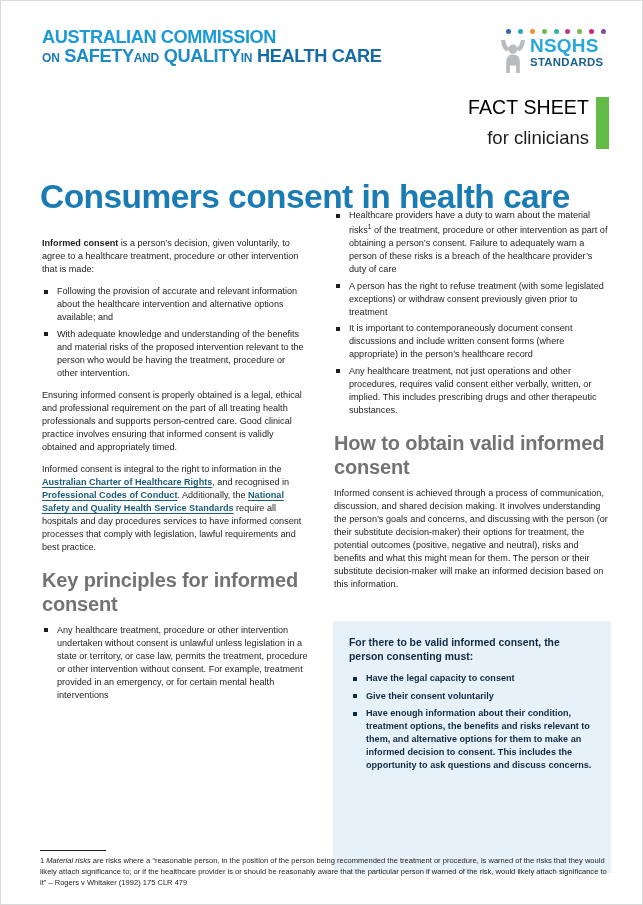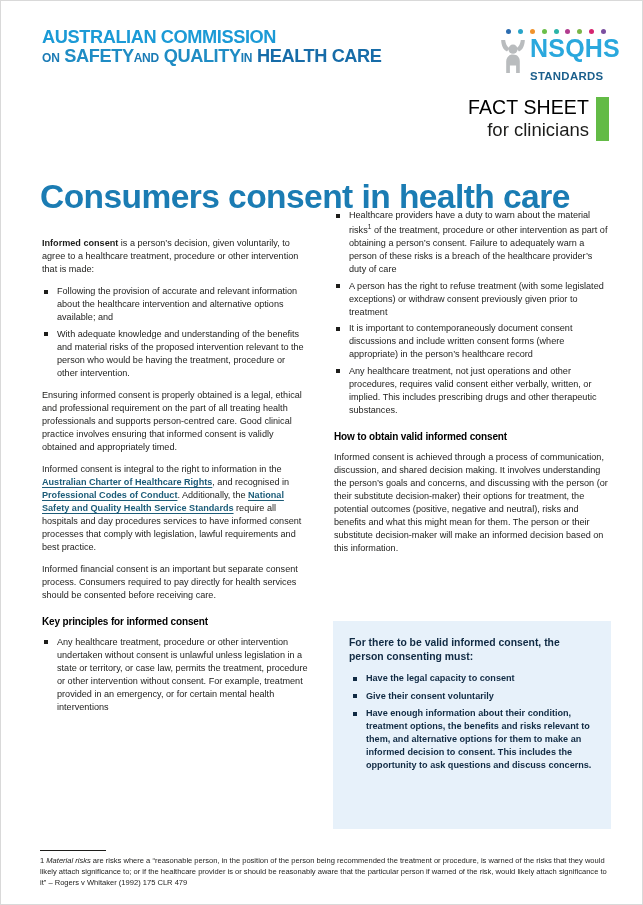--- a/index.html
+++ b/index.html
@@ -87,31 +87,31 @@
     width: 30px;
     height: 36px;
   }
   .nsqhs-text {
     position: absolute;
     left: 32px;
     top: 7px;
     line-height: 1.0;
   }
   .nsqhs-main {
-    font-size: 25px;
+    font-size: 19px;
     font-weight: bold;
     letter-spacing: 0.2px;
     color: #2aa8dd;
   }
   .nsqhs-sub {
     font-size: 11.4px;
     font-weight: bold;
     letter-spacing: 0.3px;
     color: #1b5f8c;
-    margin-top: 10px;
+    margin-top: 2px;
   }
 
   
   .factsheet {
     position: absolute;
     right: 33px;
     top: 96px;
     text-align: right;
     line-height: 1.12;
   }
@@ -126,21 +126,21 @@
   .fs-title {
     font-size: 19.5px;
     font-weight: normal;
     letter-spacing: 0.1px;
     color: #000;
   }
   .fs-sub {
     font-size: 18.5px;
     font-weight: normal;
     color: #1d1d1b;
-    margin-top: 1px;
+    margin-top: 9px;
   }
   .fs-bar {
     width: 13px;
     background: #63bb46;
   }
 
   
   .main-title {
     position: absolute;
     left: 39px;
@@ -190,37 +190,37 @@
     content: "";
     position: absolute;
     left: 2px;
     top: 4.5px;
     width: 4px;
     height: 4px;
     background: #1d1d1b;
   }
 
   h2.section-head {
-    font-size: 10px;
-    font-weight: bold;
-    color: #000000;
+    font-size: 20px;
+    font-weight: bold;
+    color: #737373;
     margin: 14px 0 8px 0;
     letter-spacing: -0.15px;
     line-height: 1.2;
   }
 
   sup.fn { font-size: 6.6px; vertical-align: super; }
 
   
   .callout {
     position: absolute;
     left: 332px;
     top: 620px;
     width: 278px;
-    height: 208px;
+    height: 252px;
     background: #e7f1fa;
     box-sizing: border-box;
     padding: 15px 16px 12px 16px;
   }
   .callout-title {
     font-size: 10.4px;
     font-weight: bold;
     color: #102a43;
     line-height: 1.32;
     margin: 0 0 9px 0;
@@ -317,21 +317,20 @@
 
     <ul class="bullets" id="intro-bullets">
         <li>Following the provision of accurate and relevant information about the healthcare intervention and alternative options available; and</li>
         <li>With adequate knowledge and understanding of the benefits and material risks of the proposed intervention relevant to the person who would be having the treatment, procedure or other intervention.</li>
       </ul>
 
     <p class="para">Ensuring informed consent is properly obtained is a legal, ethical and professional requirement on the part of all treating health professionals and supports person-centred care. Good clinical practice involves ensuring that informed consent is validly obtained and appropriately timed.</p>
 
     <p class="para"><span>Informed consent is integral to the right to information in the </span><a class="doclink" href="#">Australian Charter of Healthcare Rights</a><span>, and recognised in </span><a class="doclink" href="#">Professional Codes of Conduct</a><span>. Additionally, the </span><a class="doclink" href="#">National Safety and Quality Health Service Standards</a><span> require all hospitals and day procedures services to have informed consent processes that comply with legislation, lawful requirements and best practice.</span></p>
 
-    <p class="para">Informed financial consent is an important but separate consent process. Consumers required to pay directly for health services should be consented before receiving care.</p>
 
     <h2 class="section-head">Key principles for informed consent</h2>
 
     <ul class="bullets" id="key-principles-bullets">
         <li>Any healthcare treatment, procedure or other intervention undertaken without consent is unlawful unless legislation in a state or territory, or case law, permits the treatment, procedure or other intervention without consent. For example, treatment provided in an emergency, or for certain mental health interventions</li>
       </ul>
   </div>
 
   <div class="col col-right">
 

